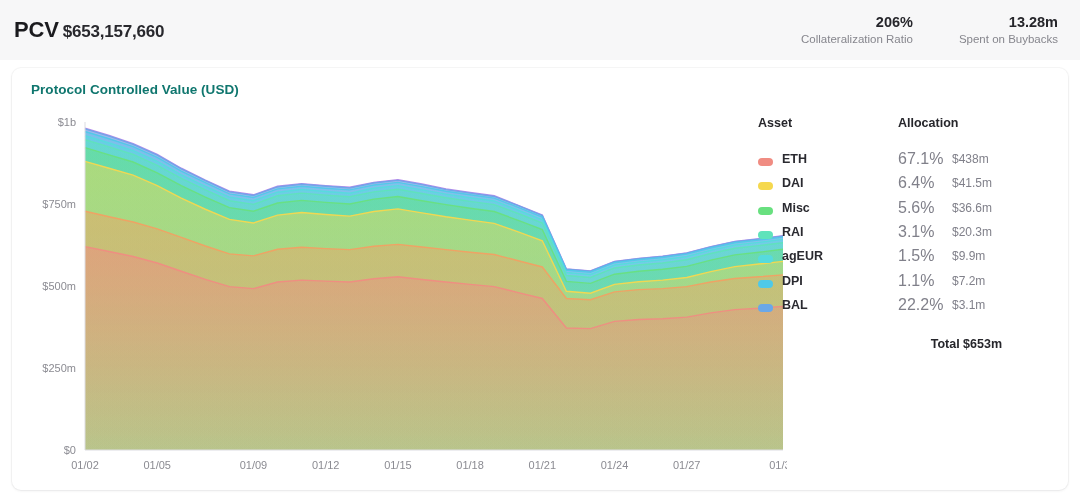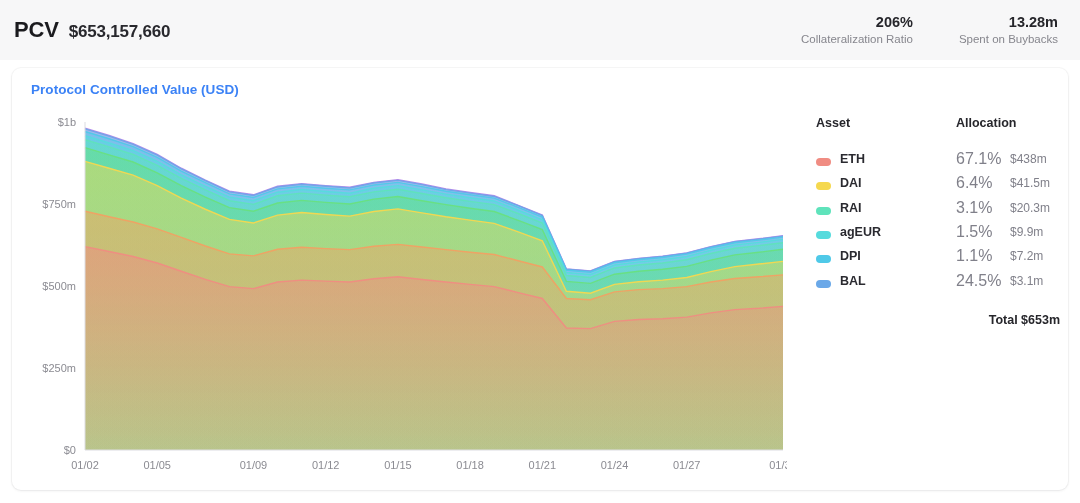--- a/index.html
+++ b/index.html
@@ -11,54 +11,54 @@
   }
   .page { position: relative; width: 1080px; height: 503px; background: #ffffff; overflow: hidden; }
 
   
   .header {
     position: absolute; left: 0; top: 0; width: 1080px; height: 60px;
     background: #f7f7f8;
     display: flex; align-items: center; justify-content: space-between;
     padding: 0 22px 0 14px;
   }
-  .hdr-left { display: flex; align-items: baseline; gap: 10px; }
+  .hdr-left { display: flex; align-items: baseline; gap: 4px; }
   .hdr-title {
     font-size: 22px; font-weight: bold; color: #1b1b1f; letter-spacing: -0.2px;
   }
   .hdr-value {
     font-size: 17px; font-weight: bold; color: #28282d; letter-spacing: -0.2px;
   }
   .hdr-right { display: flex; align-items: flex-start; gap: 46px; }
   .stat { text-align: right; }
   .stat-value { font-size: 14.5px; font-weight: bold; color: #26262b; line-height: 1.25; }
   .stat-label { font-size: 11.5px; color: #86868d; line-height: 1.35; margin-top: 1px; }
 
   
   .card {
     position: absolute; left: 12px; top: 68px; width: 1056px; height: 422px;
     background: #ffffff; border-radius: 9px;
     box-shadow: 0 1px 3px rgba(20,20,30,0.07), 0 0 0 1px rgba(20,20,30,0.035);
   }
   .card-title {
     position: absolute; left: 19px; top: 14px;
-    font-size: 13.5px; font-weight: bold; color: #3b82f6; letter-spacing: 0.05px;
+    font-size: 13.5px; font-weight: bold; color: #0f766e; letter-spacing: 0.05px;
   }
 
   
   .chart-wrap { position: absolute; left: 0px; top: 42px; width: 775px; height: 380px; }
   .chart-svg { display: block; }
   .axis-text { font-family: "Liberation Sans", sans-serif; font-size: 11px; fill: #8b8b92; }
   .axis-text-y { text-anchor: end; }
   .axis-text-x { text-anchor: middle; }
   .axis-line { stroke: #dcdce1; stroke-width: 1; }
 
   
   .legend {
-    position: absolute; left: 804px; top: 44px; width: 250px;
+    position: absolute; left: 746px; top: 44px; width: 250px;
   }
   .legend-head {
     display: flex; align-items: center;
     font-size: 12.5px; font-weight: bold; color: #26262b;
     height: 22px; margin-bottom: 13px;
   }
   .col-asset { width: 140px; }
   .col-alloc { width: 110px; }
   .legend-row {
     display: flex; align-items: center; height: 24.3px;
@@ -195,20 +195,28 @@
           <div class="legend-row">
             <span class="asset-cell">
               <span class="swatch" style="background:#f5d84e"></span>
               <span class="asset-name">DAI</span>
             </span>
             <span class="pct">6.4%</span>
             <span class="usd">$41.5m</span>
           </div>
           <div class="legend-row">
             <span class="asset-cell">
+              <span class="swatch" style="background:#68e07f"></span>
+              <span class="asset-name">Misc</span>
+            </span>
+            <span class="pct">5.6%</span>
+            <span class="usd">$36.6m</span>
+          </div>
+          <div class="legend-row">
+            <span class="asset-cell">
               <span class="swatch" style="background:#5fe3bb"></span>
               <span class="asset-name">RAI</span>
             </span>
             <span class="pct">3.1%</span>
             <span class="usd">$20.3m</span>
           </div>
           <div class="legend-row">
             <span class="asset-cell">
               <span class="swatch" style="background:#56dbdd"></span>
               <span class="asset-name">agEUR</span>
@@ -222,21 +230,21 @@
               <span class="asset-name">DPI</span>
             </span>
             <span class="pct">1.1%</span>
             <span class="usd">$7.2m</span>
           </div>
           <div class="legend-row">
             <span class="asset-cell">
               <span class="swatch" style="background:#6aa8e8"></span>
               <span class="asset-name">BAL</span>
             </span>
-            <span class="pct">24.5%</span>
+            <span class="pct">22.2%</span>
             <span class="usd">$3.1m</span>
           </div>
         </div>
       <div class="total-row">Total $653m</div>
     </div>
   </div>
 
 </div>
 
 </body></html>

